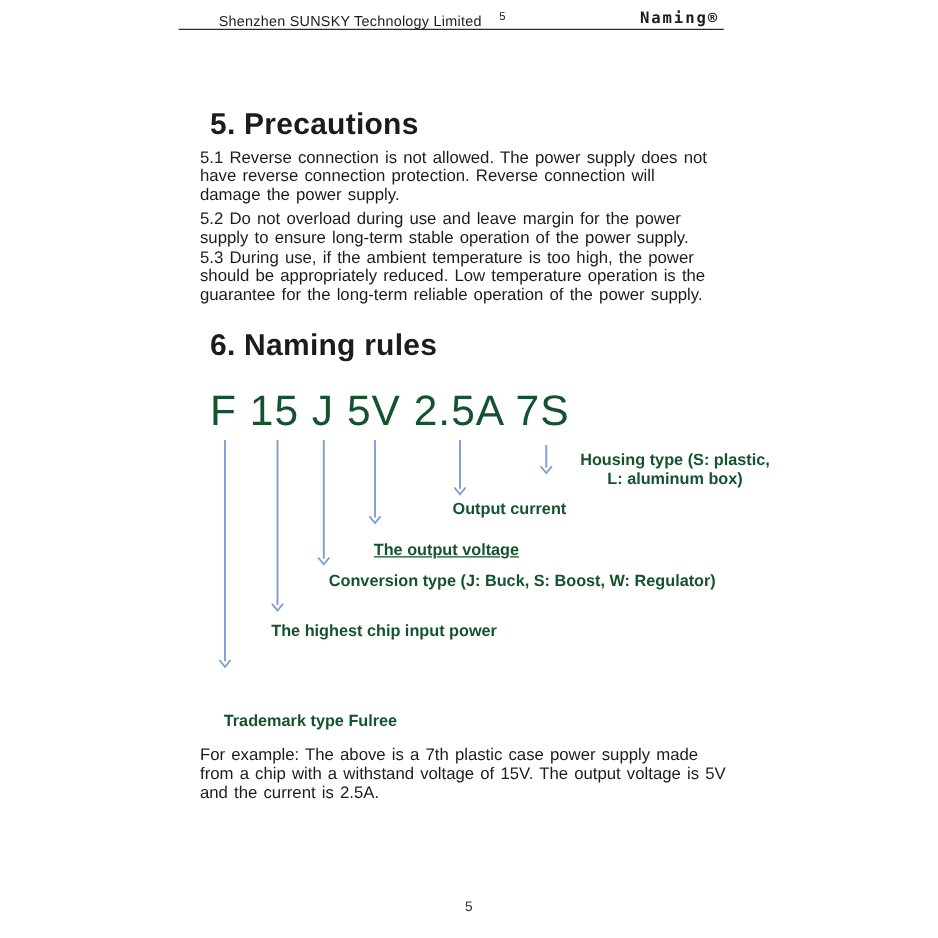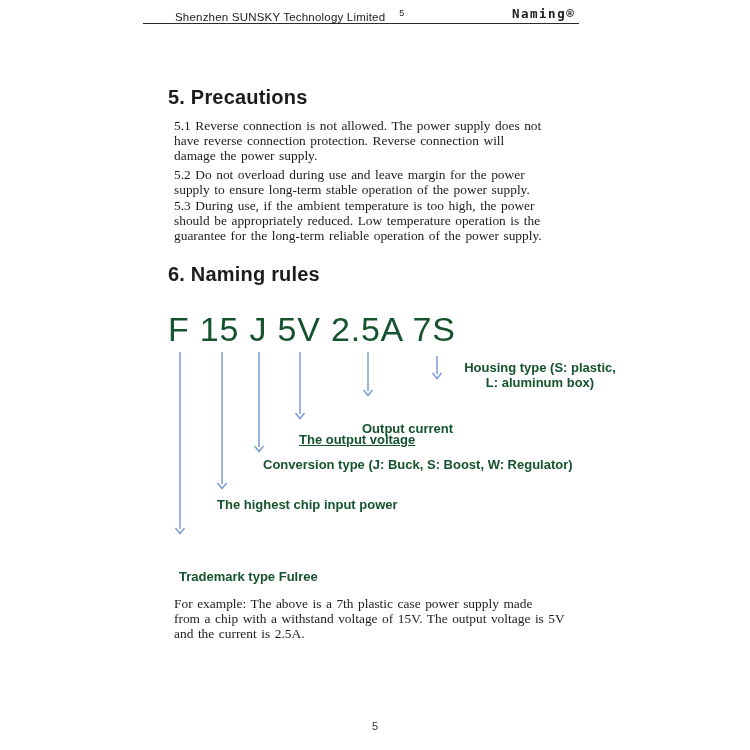--- a/index.html
+++ b/index.html
@@ -22,26 +22,26 @@
     font-family:"DejaVu Sans Mono", monospace;
     font-weight:bold; font-size:12.5px; letter-spacing:1.5px;
   }
   .header-rule {
     position:absolute; left:143px; top:23px; width:436px;
     border-top:1.7px solid #2b2b2b;
   }
   
   .h2 {
     position:absolute; left:168px;
-    font-size:20px; font-weight:bold; letter-spacing:0.2px;
+    font-size:24px; font-weight:bold; letter-spacing:0.2px;
   }
   .para {
-    position:absolute; left:174px;
+    position:absolute; left:160px;
     font-size:13.4px; line-height:15px;
-    white-space:pre-line; word-spacing:1.2px;font-family:Liberation Serif, serif;
+    white-space:pre-line; word-spacing:1.2px;
   }
   
   .code {
     position:absolute; left:168px; top:309px;
     font-size:34px; line-height:40px; letter-spacing:0.8px;
     color:#14532d;
   }
   
   .label {
     position:absolute;
@@ -114,21 +114,21 @@
   </div>
   <div class="arrow" style="left:430px; top:356px;">
     <svg width="14" height="24" viewBox="0 0 14 24" fill="none" stroke="currentColor" stroke-width="1.5">
       <line x1="7" y1="0" x2="7" y2="18"></line>
         <polyline points="2.5,17 7,22.5 11.5,17"></polyline>
     </svg>
   </div>
 
   <div class="label label-center" style="left:460px; top:360px; width:160px;">Housing type (S: plastic,
 L: aluminum box)</div>
-  <div class="label" style="left:362px; top:399px;margin-top:22px;">Output current</div>
+  <div class="label" style="left:362px; top:399px;">Output current</div>
   <div class="label" style="left:299px; top:432px;text-decoration:underline;">The output voltage</div>
   <div class="label" style="left:263px; top:457px;">Conversion type (J: Buck, S: Boost, W: Regulator)</div>
   <div class="label" style="left:217px; top:497px;">The highest chip input power</div>
   <div class="label" style="left:179px; top:540px;margin-top:29px;">Trademark type Fulree</div>
 
   <div class="para" style="top:596px;">For example: The above is a 7th plastic case power supply made
 from a chip with a withstand voltage of 15V. The output voltage is 5V
 and the current is 2.5A.</div>
 
   <div class="page-num">5</div>

